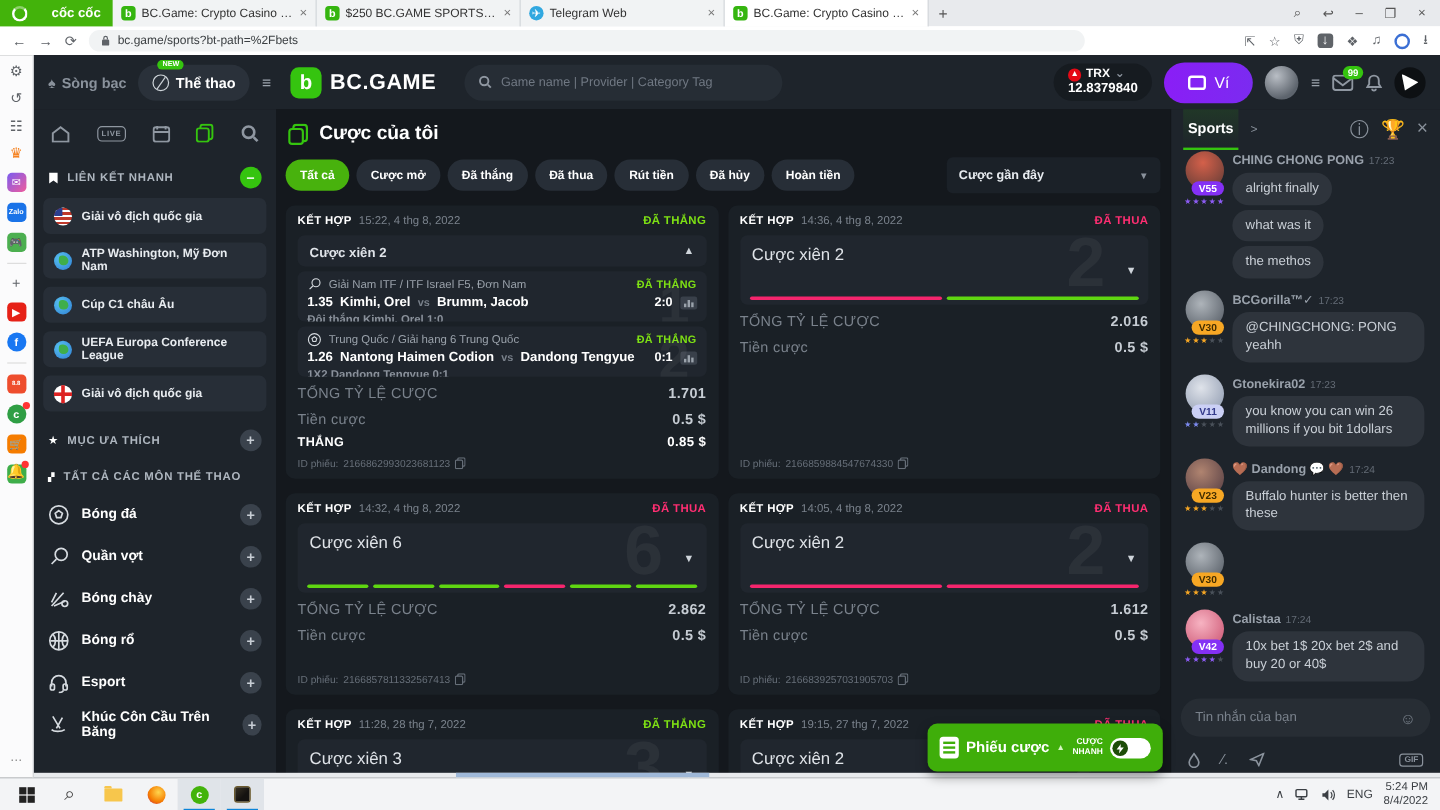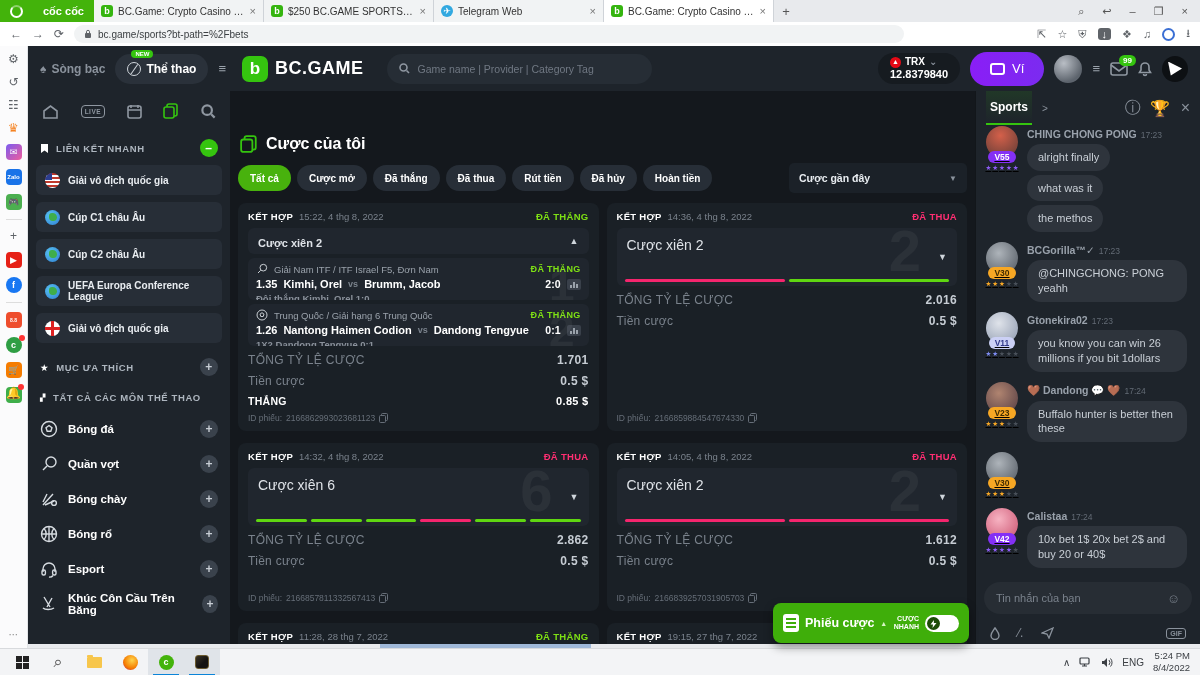--- a/index.html
+++ b/index.html
@@ -115,21 +115,21 @@
   border-radius:40% 60% 50% 50%; top:3px; left:4px; }
 .flag.eng { background:#fff; position:relative; }
 .flag.eng:before { content:""; position:absolute; left:6px; top:0; bottom:0; width:3px; background:#d22; }
 .flag.eng:after { content:""; position:absolute; top:6px; left:0; right:0; height:3px; background:#d22; }
 .sportrow { display:flex; align-items:center; gap:10px; height:35px; color:#fff;
   font-size:11.5px; font-weight:bold; padding:0 4px; }
 .sporticon { width:18px; height:18px; flex:none; stroke:#d6dbe0; fill:none; stroke-width:1.4; }
 
 
 .main { flex:1; min-width:0; background:#14181d; position:relative; padding:10px 8px 0; }
-.mhead { display:flex; align-items:center; gap:8px; padding:2px 2px 10px;margin-top:32px; }
+.mhead { display:flex; align-items:center; gap:8px; padding:2px 2px 10px; }
 .mtitle { color:#fff; font-size:16px; font-weight:bold; }
 .filters { display:flex; align-items:center; gap:6px; padding-bottom:10px; }
 .fpill { background:#272e37; color:#fff; font-size:10px; font-weight:bold; height:26px;
   border:none; border-radius:13px; padding:0 12px; }
 .fpill.active { background:#48b20d; }
 .sortdd { margin-left:auto; background:#1b2128; border-radius:5px; height:30px; width:178px;
   display:flex; align-items:center; justify-content:space-between; padding:0 10px;
   color:#e8ecf0; font-size:10.5px; font-weight:bold; }
 .sortdd .carr { color:#8a929c; font-size:8px; }
 .cards { display:grid; grid-template-columns:1fr 1fr; gap:12px 8px; height:488px; overflow:hidden; }
@@ -192,21 +192,21 @@
   display:flex; flex-direction:column; }
 .chathead { height:34px; display:flex; align-items:center; gap:10px; padding:0 10px; flex:none; }
 .chattab { color:#fff; font-weight:bold; font-size:12px; border-bottom:2px solid #35c40f;
   height:34px; display:flex; align-items:center; padding:0 4px;
   background:linear-gradient(180deg,rgba(53,196,15,.12),transparent); }
 .chatarr { color:#8a929c; font-size:10px; }
 .chathead .right { margin-left:auto; display:flex; align-items:center; gap:10px; color:#8a929c; }
 .msgs { flex:1; overflow:hidden; padding:0 8px; display:flex; flex-direction:column;
   justify-content:flex-end; }
 .msg { display:flex; gap:7px; margin-bottom:10px; }
-.avcol { width:36px; flex:none; display:flex; flex-direction:column; align-items:center;text-decoration:underline; }
+.avcol { width:36px; flex:none; display:flex; flex-direction:column; align-items:flex-end; }
 .av { width:32px; height:32px; border-radius:50%; }
 .av2{background:radial-gradient(circle at 40% 35%,#f7b3c2,#c94f6d);}
 .av3{background:radial-gradient(circle at 45% 30%,#d4604a,#5b3a35);}
 .av4{background:radial-gradient(circle at 40% 35%,#aeb4ba,#4e555e);}
 .av5{background:radial-gradient(circle at 40% 35%,#dfe3ea,#8b97ad);}
 .av6{background:radial-gradient(circle at 40% 35%,#b08470,#513a41);}
 .vbadge { margin-top:-7px; font-size:8.5px; font-weight:bold; border-radius:8px;
   padding:1px 6px; z-index:1; }
 .vbadge.gold { background:#f7a724; color:#402c00; }
 .vbadge.violet { background:#8430f5; color:#fff; }
@@ -419,25 +419,25 @@
             </svg>
             <span>LIÊN KẾT NHANH</span>
             <span class="circbtn">–</span>
           </div>
           <div class="qlink">
             <span class="flag us"></span>
             <span>Giải vô địch quốc gia</span>
           </div>
           <div class="qlink">
             <span class="flag globe"></span>
-            <span>Cúp C1 châu Âu</span>
+            <span>ATP Washington, Mỹ Đơn Nam</span>
           </div>
           <div class="qlink">
             <span class="flag globe"></span>
-            <span>Cúp C2 châu Âu</span>
+            <span>Cúp C1 châu Âu</span>
           </div>
           <div class="qlink">
             <span class="flag globe"></span>
             <span>UEFA Europa Conference League</span>
           </div>
           <div class="qlink">
             <span class="flag eng"></span>
             <span>Giải vô địch quốc gia</span>
           </div>
           <div class="sechead">

